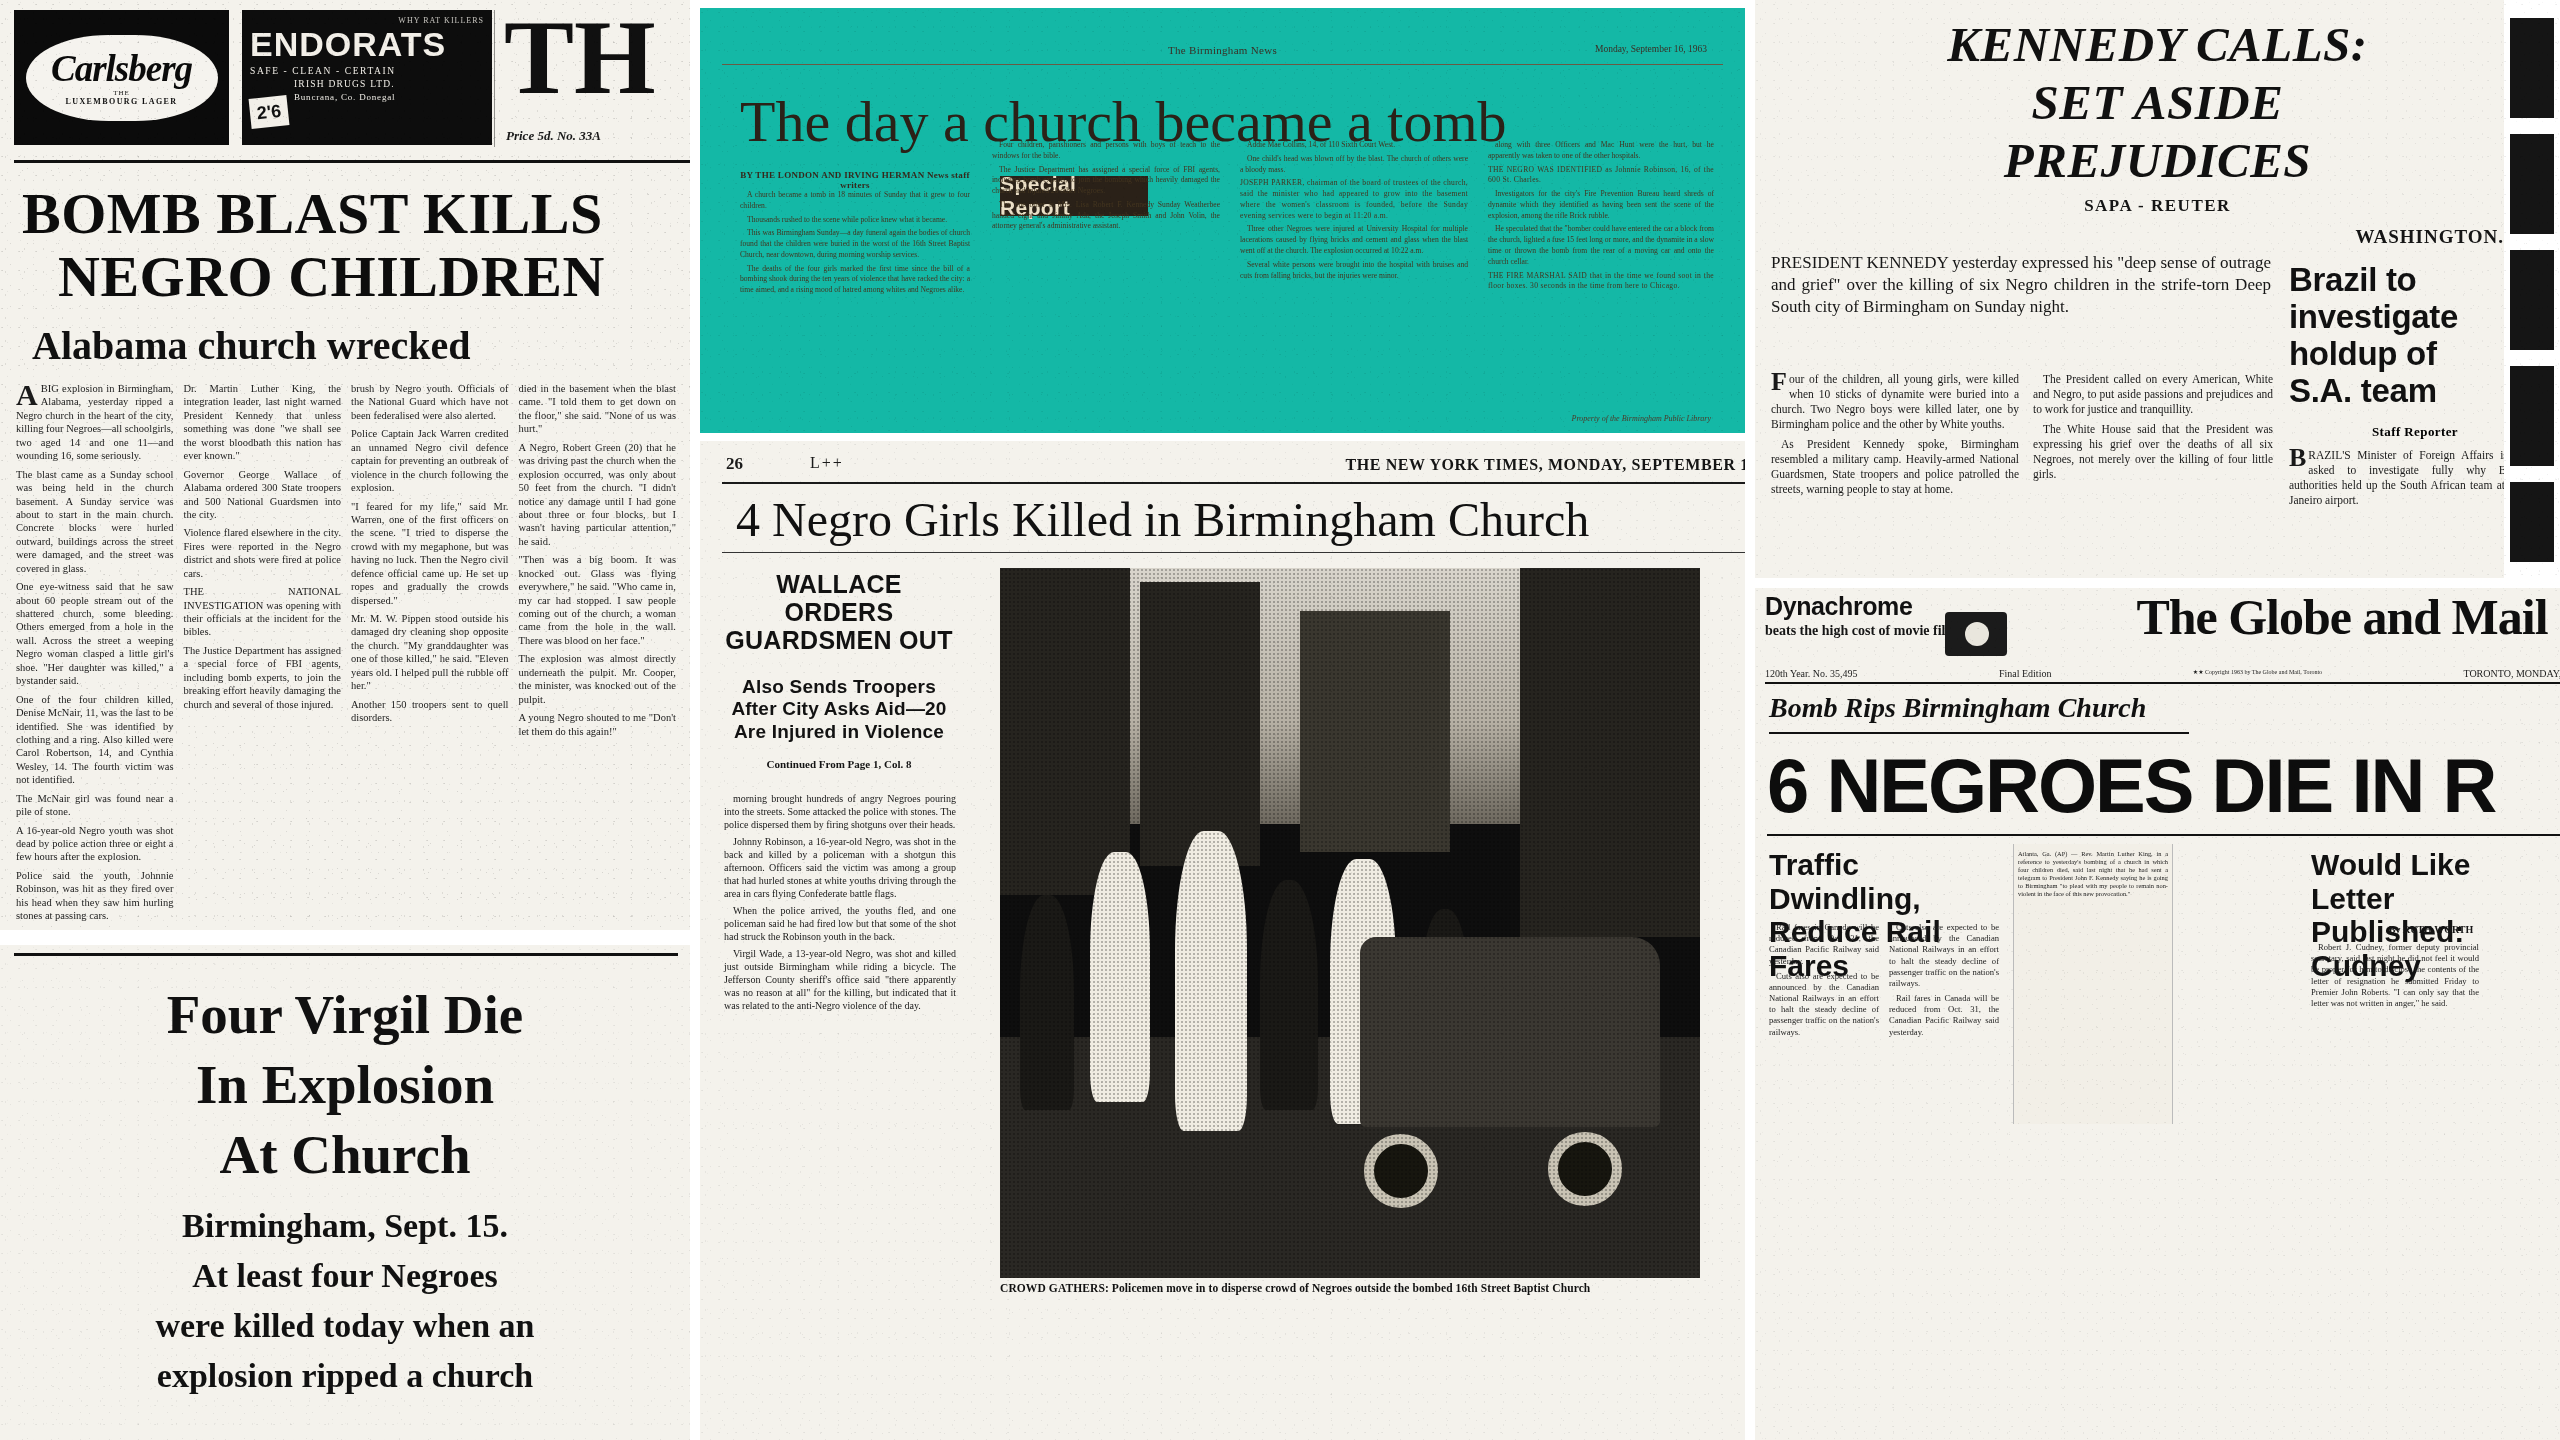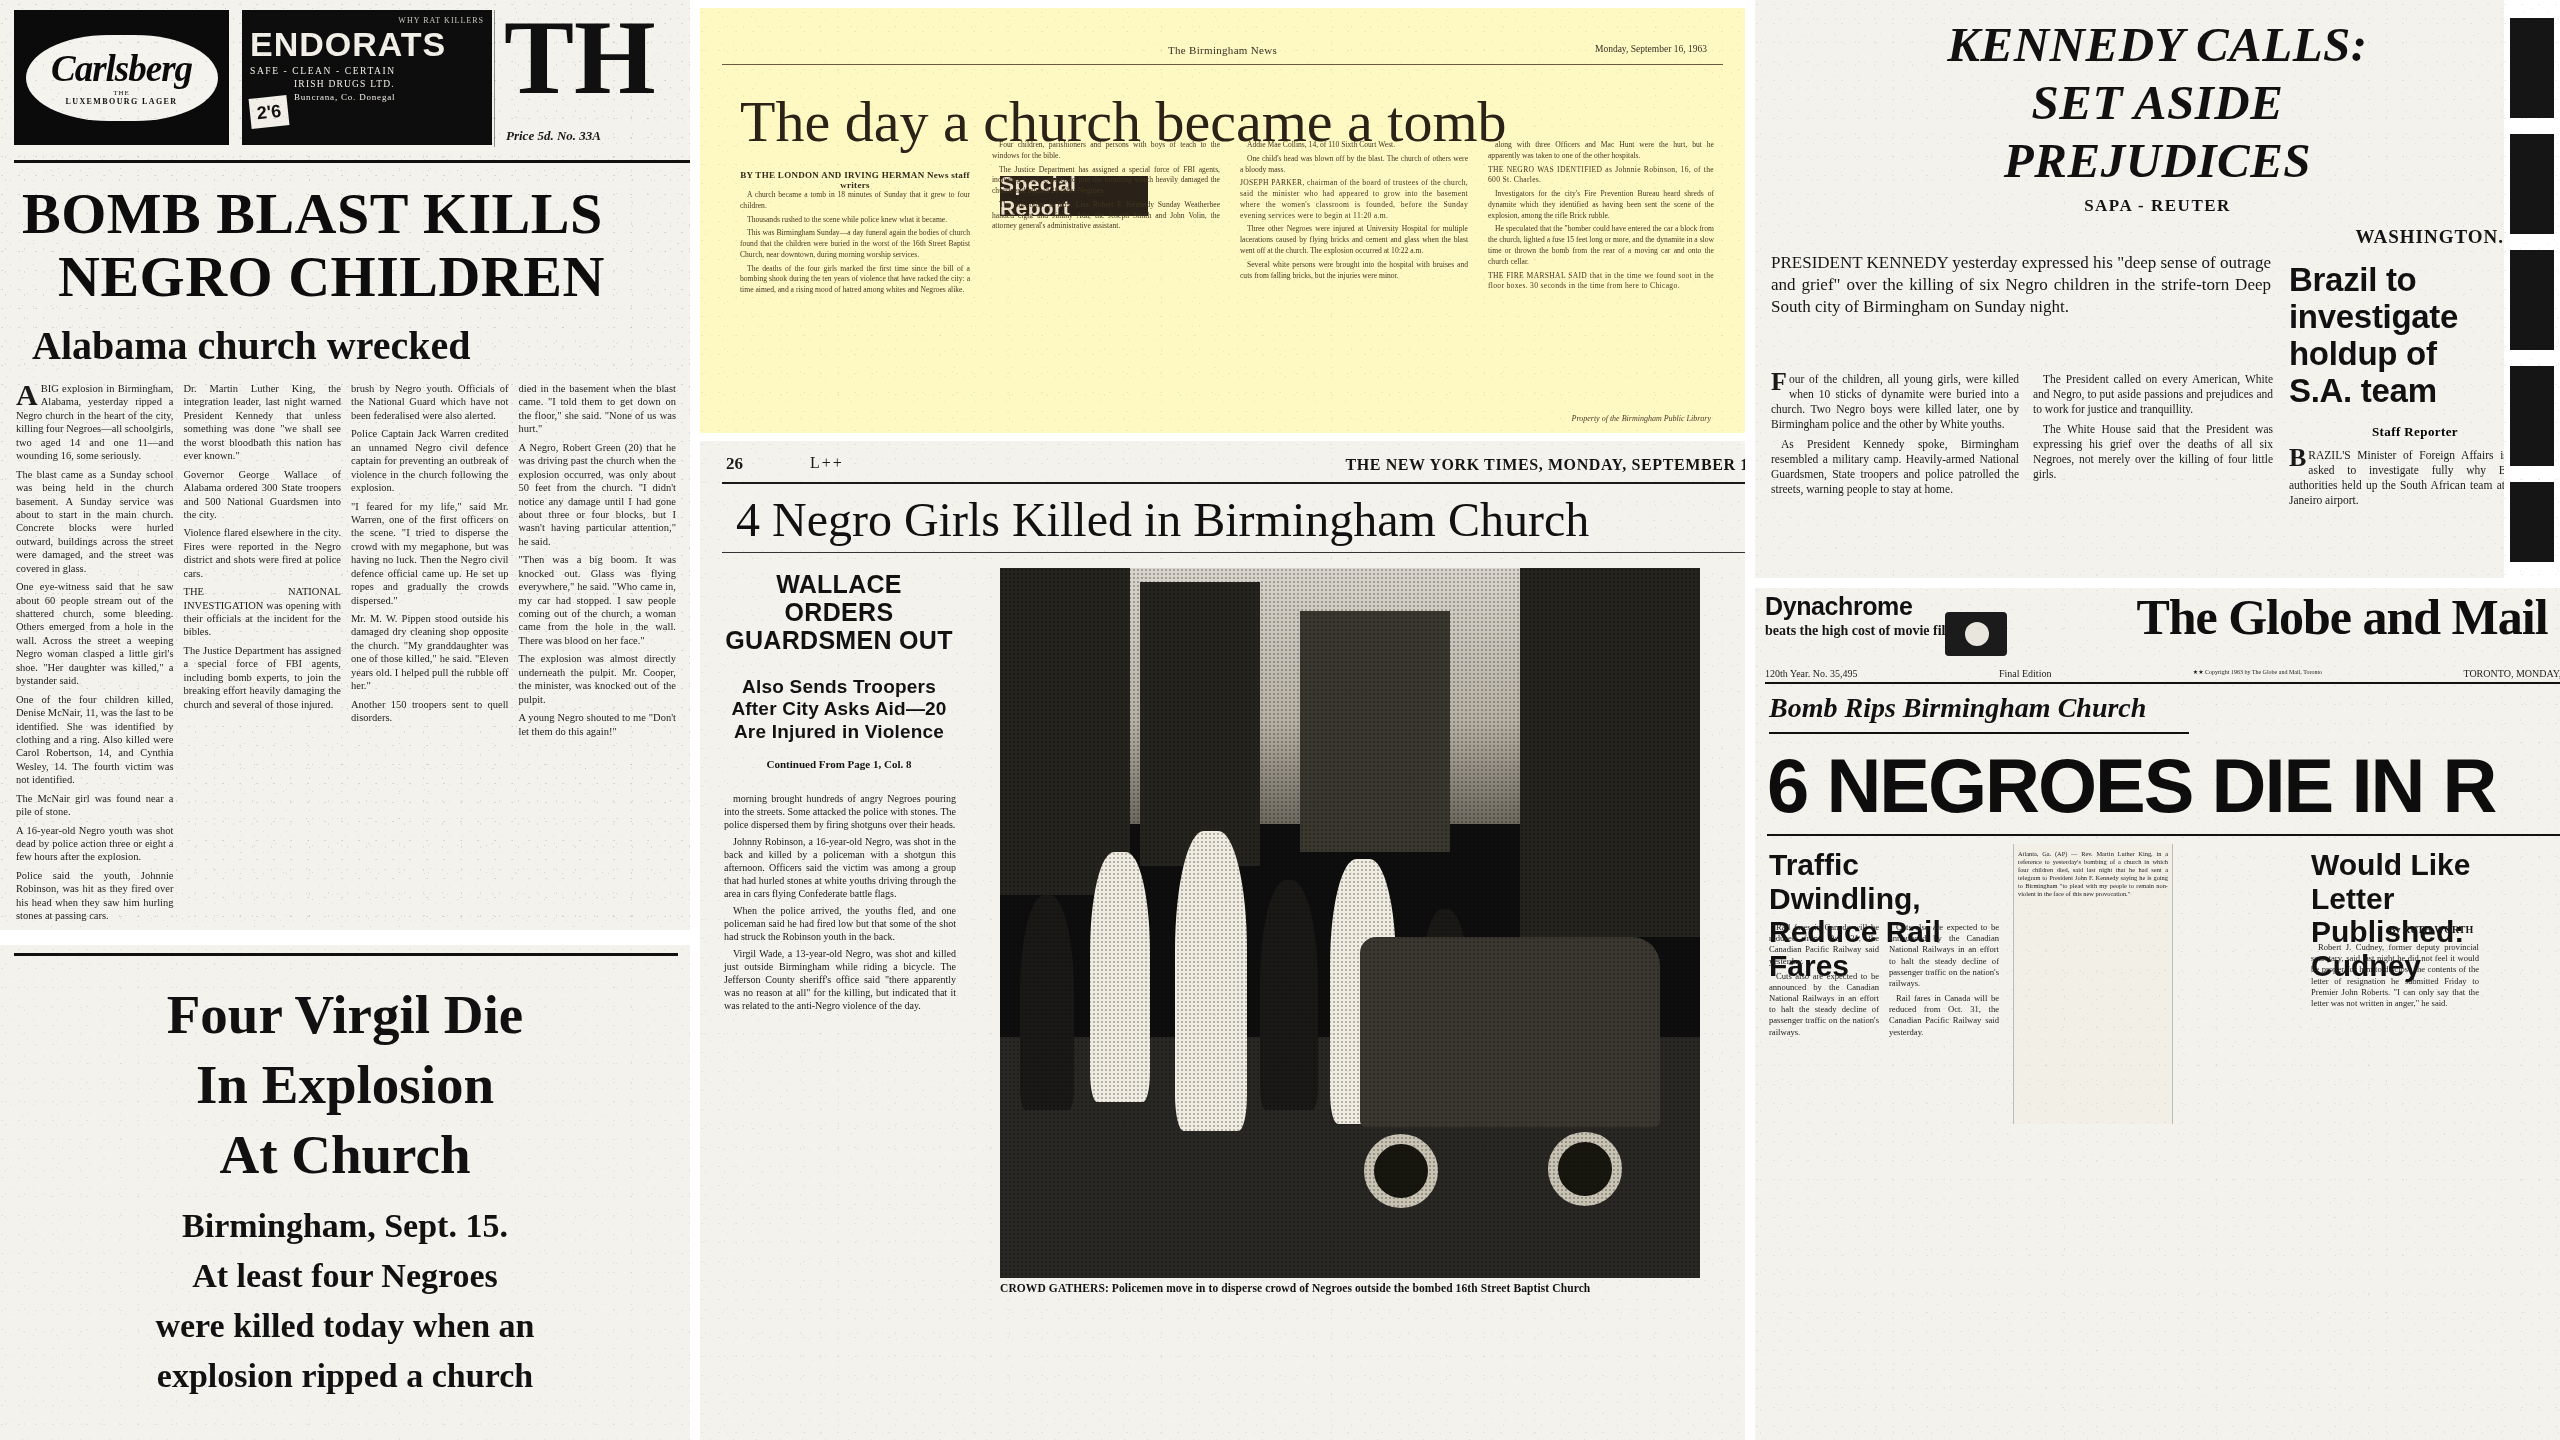--- a/index.html
+++ b/index.html
@@ -5,21 +5,21 @@
 <style>
   * { box-sizing: border-box; margin:0; padding:0; }
   html, body { width:2560px; height:1440px; background:#ffffff; overflow:hidden; }
   body { font-family:"Liberation Serif", serif; }
 
   .stage { position:relative; width:2560px; height:1440px; background:#fff; }
 
   
   .panel { position:absolute; overflow:hidden; }
   .paper-white { background:#f4f2ec; }
-  .paper-cream { background:#fef9c3; }
+  .paper-cream { background:#14b8a6; }
 
   
   .grain:after{
     content:""; position:absolute; inset:0; pointer-events:none;
     background-image:
       radial-gradient(circle at 12% 22%, rgba(0,0,0,.14) .6px, transparent .7px),
       radial-gradient(circle at 46% 61%, rgba(0,0,0,.11) .6px, transparent .7px),
       radial-gradient(circle at 77% 31%, rgba(0,0,0,.13) .6px, transparent .7px),
       radial-gradient(circle at 29% 83%, rgba(0,0,0,.10) .6px, transparent .7px),
       radial-gradient(circle at 88% 74%, rgba(0,0,0,.12) .6px, transparent .7px),

